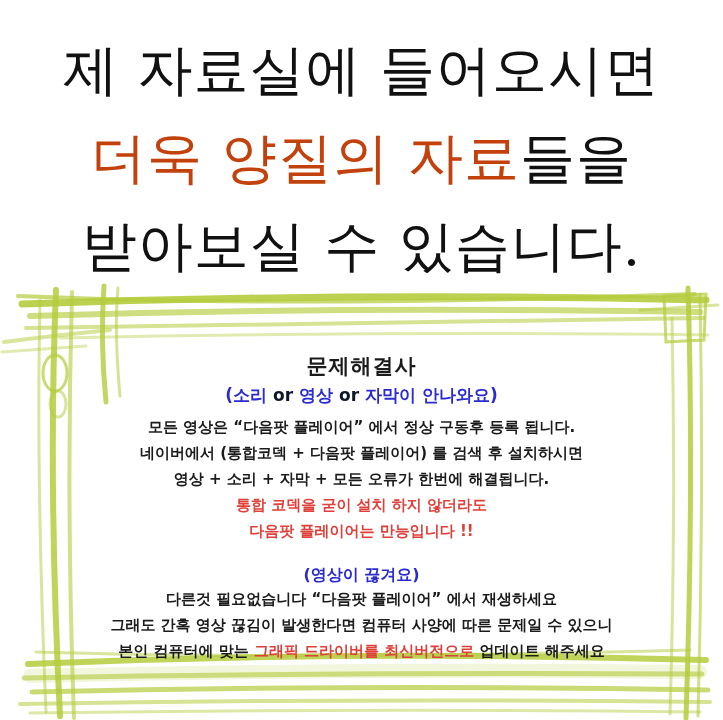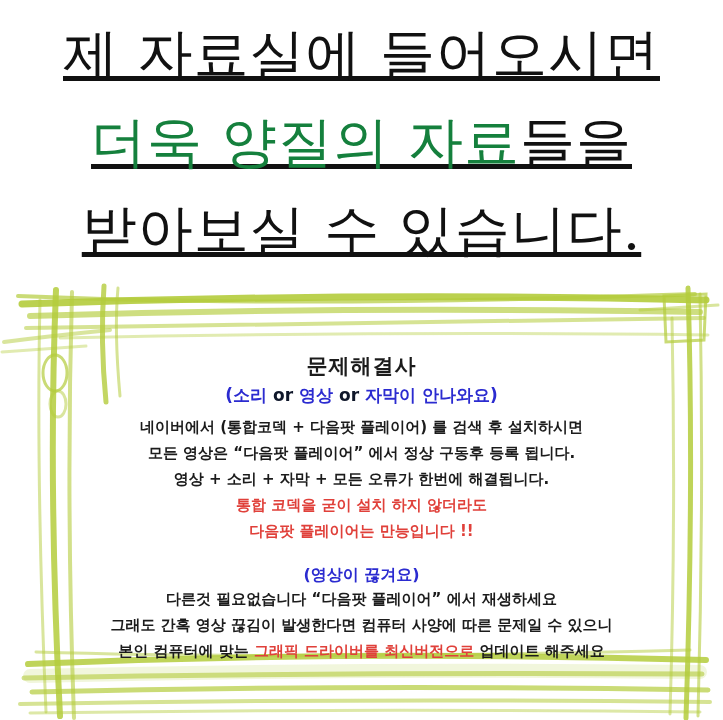--- a/index.html
+++ b/index.html
@@ -5,32 +5,31 @@
   html,body{margin:0;padding:0;background:#ffffff;}
   .page{
     position:relative;
     width:723px;height:720px;
     background:#ffffff;
     overflow:hidden;
     font-family:"DejaVu Sans","Liberation Sans",sans-serif;
   }
   
   .header{
-    position:absolute;top:0;left:0;width:723px;
+    position:absolute;top:16px;left:0;width:723px;
     padding-top:10px;
     text-align:center;
     font-family:"DejaVu Serif","Liberation Serif",serif;
     font-size:55px;
     line-height:88px;
     letter-spacing:1px;
     color:#111111;
     white-space:nowrap;
-    text-decoration:underline;
   }
-  .header .blue{color:#15803d;}
+  .header .blue{color:#c2410c;}
   
   .sketch-svg{position:absolute;top:0;left:0;width:723px;height:720px;pointer-events:none;}
   
   .box-content{
     position:absolute;left:70px;right:70px;top:338px;
     text-align:center;
     font-weight:bold;
     color:#1b1b1b;
     white-space:nowrap;
   }
@@ -85,22 +84,22 @@
     <path d="M30,713 Q360,708 700,712" stroke-width="3" opacity="0.45"></path>
     <path d="M30,676 Q360,668 700,672" stroke-width="14" opacity="0.18"></path>
   </svg>
 
   <div class="box-content">
 
     <div class="bx-title">문제해결사</div>
 
     <div class="bx-sub"><span>(소리 </span><span class="or">or</span><span> 영상 </span><span class="or">or</span><span> 자막이 안나와요)</span></div>
 
+    <div class="bx-line">모든 영상은  “다음팟 플레이어”  에서 정상 구동후 등록 됩니다.</div>
     <div class="bx-line">네이버에서 (통합코덱 + 다음팟 플레이어) 를 검색 후 설치하시면</div>
-    <div class="bx-line">모든 영상은  “다음팟 플레이어”  에서 정상 구동후 등록 됩니다.</div>
     <div class="bx-line">영상 + 소리 + 자막 + 모든 오류가 한번에 해결됩니다.</div>
 
     <div class="bx-line bx-red">통합 코덱을 굳이 설치 하지 않더라도</div>
     <div class="bx-line bx-red">다음팟 플레이어는 만능입니다 !!</div>
 
     <div class="bx-head2">(영상이 끊겨요)</div>
 
     <div class="bx-line">다른것 필요없습니다  “다음팟 플레이어” 에서 재생하세요</div>
     <div class="bx-line">그래도 간혹 영상 끊김이 발생한다면 컴퓨터 사양에 따른 문제일 수 있으니</div>
 

